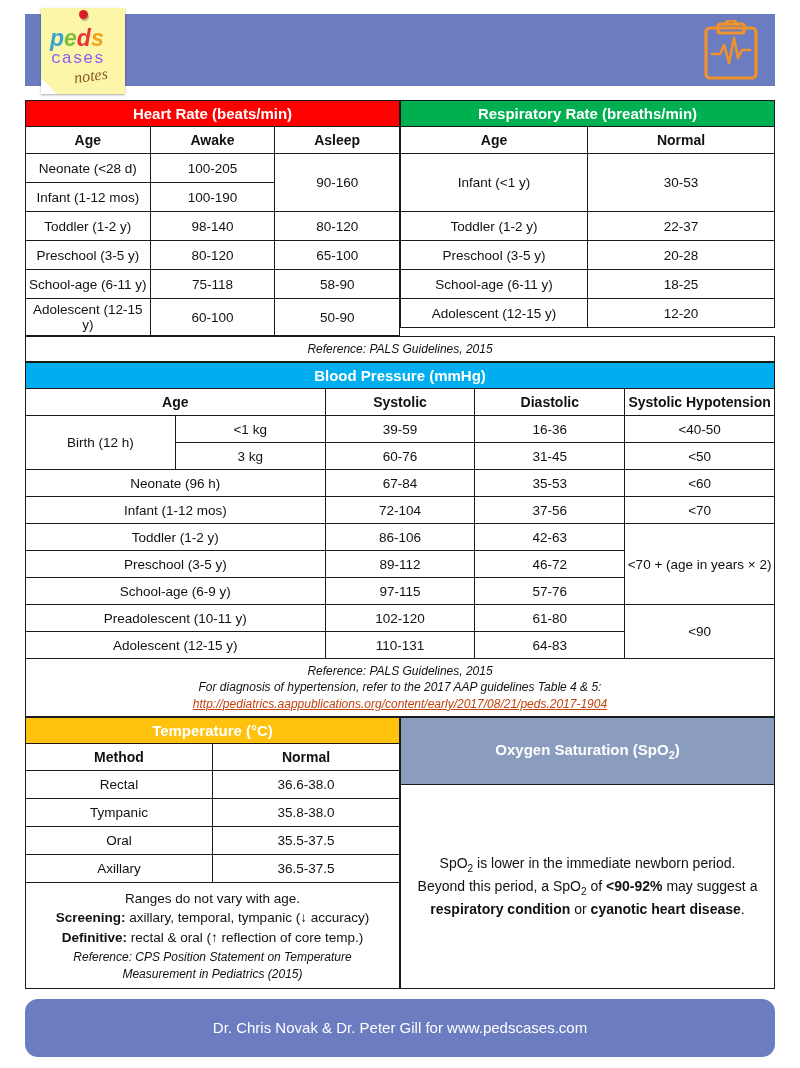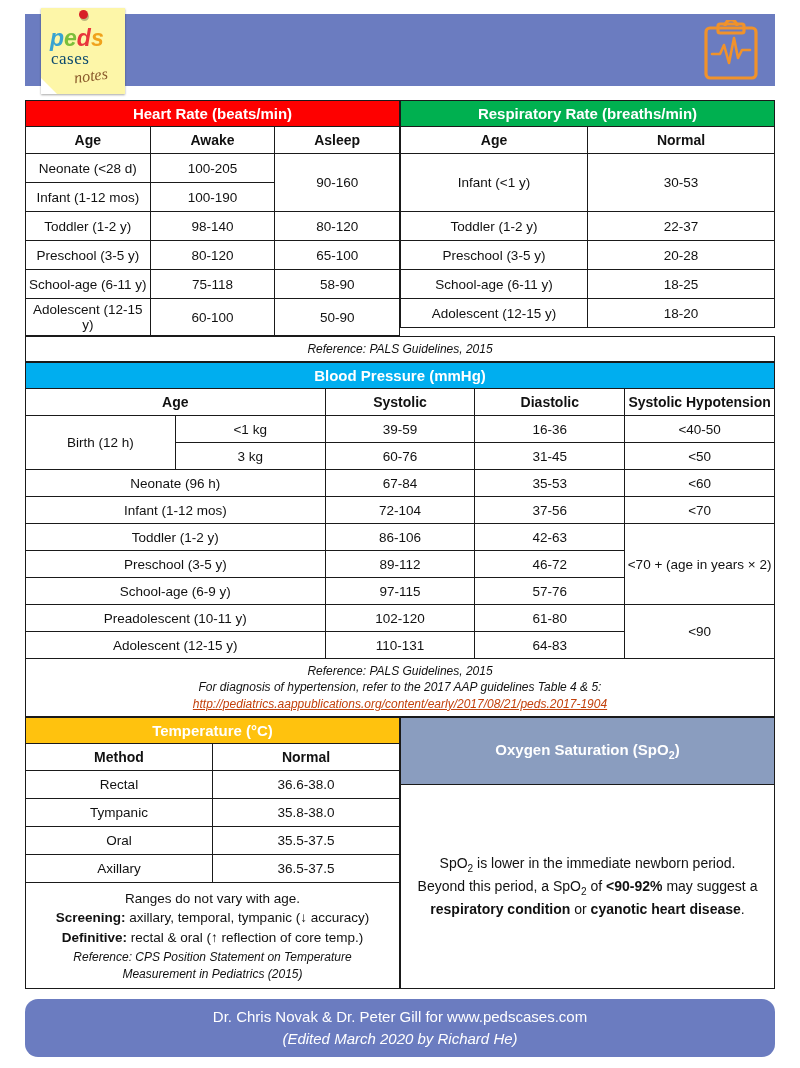--- a/index.html
+++ b/index.html
@@ -52,22 +52,22 @@
     position: absolute; left: 9px; top: 19px;
     font-size: 23px; font-weight: bold; font-style: italic;
     line-height: 1;
   }
   .logo .peds span:nth-child(1){ color:#38a3d1; }
   .logo .peds span:nth-child(2){ color:#7bbf3a; }
   .logo .peds span:nth-child(3){ color:#e8353c; }
   .logo .peds span:nth-child(4){ color:#f0a21c; }
   .logo .cases {
     position: absolute; left: 10px; top: 41px;
-    font-size: 17px; color: #0c4a6e;
-    font-family: Liberation Serif, serif;
+    font-size: 17px; color: #8b5cf6;
+    font-family: Liberation Mono, monospace;
     letter-spacing: .5px;
   }
   .logo .notes {
     position: absolute; left: 33px; top: 59px;
     font-size: 16px; color: #8a5a2b;
     font-style: italic; font-family: "Liberation Serif", serif;
     transform: rotate(-8deg);
   }
   .logo .fold {
     position: absolute; left: 0; bottom: 0;
@@ -240,21 +240,21 @@
         <tr>
           <td style="height:29px">Preschool (3-5 y)</td>
           <td>20-28</td>
         </tr>
         <tr>
           <td style="height:29px">School-age (6-11 y)</td>
           <td>18-25</td>
         </tr>
         <tr>
           <td style="height:29px">Adolescent (12-15 y)</td>
-          <td>18-20</td>
+          <td>12-20</td>
         </tr>
       </tbody>
         </table>
     </div>
   </div>
 
   <div class="grid">
     <table>
       <tbody>
           <tr>
@@ -393,16 +393,15 @@
             <span>SpO</span><sub>2</sub><span> is lower in the immediate newborn period. Beyond this period, a SpO</span><sub>2</sub><span> of </span><b>&lt;90-92%</b><span> may suggest a </span><b>respiratory condition</b><span> or </span><b>cyanotic heart disease</b><span>.</span>
           </td>
         </tr>
       </tbody>
         </table>
     </div>
   </div>
 
   <div class="footer">
     <div>Dr. Chris Novak &amp; Dr. Peter Gill for www.pedscases.com</div>
-    <div class="line2">(Edited March 2020 by Richard He)</div>
   </div>
 
 </div>
 
 </body></html>

